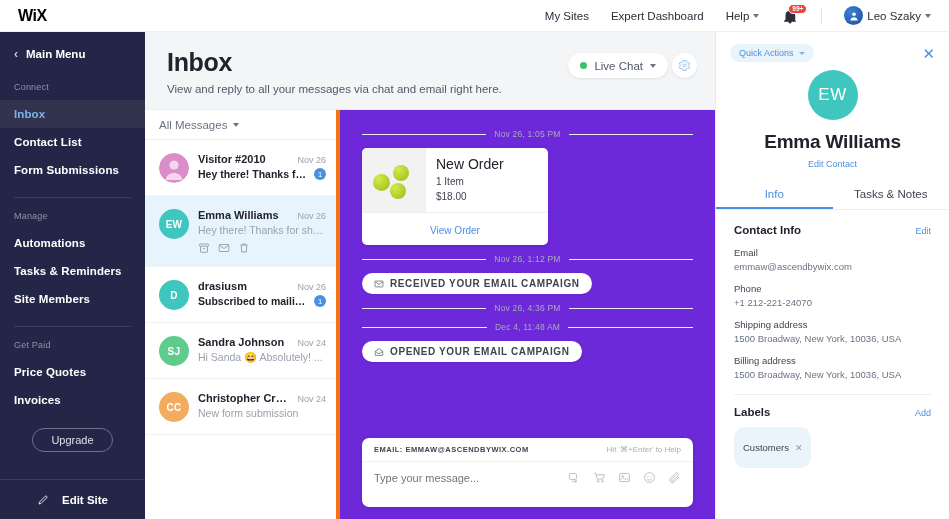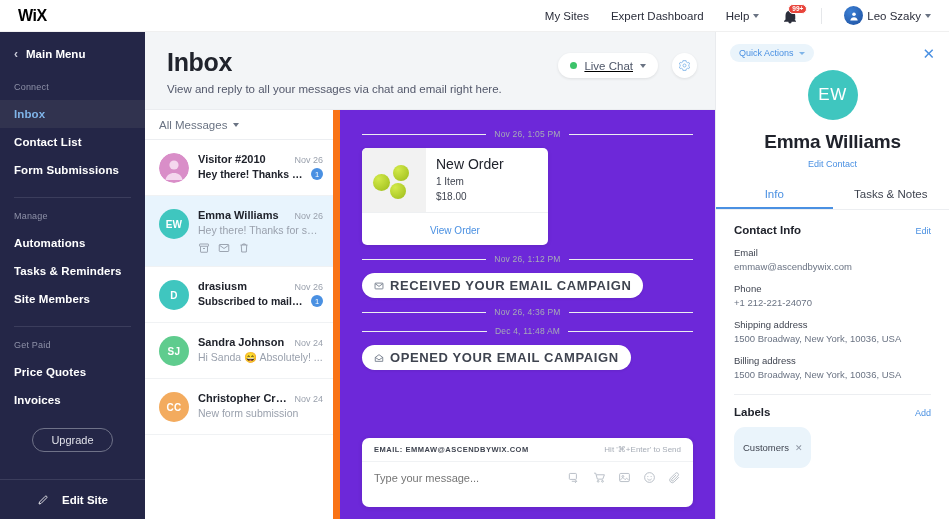--- a/index.html
+++ b/index.html
@@ -70,36 +70,36 @@
   .pencil-ico svg { width: 12px; height: 12px; display: block; }
 
   
   .center { flex: 1; display: flex; flex-direction: column; min-width: 0; background: #fff; }
   .inbox-head {
     background: #f3f5f7; padding: 16px 22px 14px 22px; position: relative;
     border-bottom: 1px solid #ebedf0;
   }
   .inbox-title { font-size: 25px; font-weight: bold; color: #20232c; letter-spacing: -0.3px; }
   .inbox-sub { font-size: 11.5px; color: #53586b; margin-top: 6px; }
-  .head-actions { position: absolute; right: 18px; top: 21px; display: flex; align-items: center; gap: 14px; text-decoration: underline; }
+  .head-actions { position: absolute; right: 18px; top: 21px; display: flex; align-items: center; gap: 4px; }
   .livechat-pill {
     background: #fff; border-radius: 16px; height: 25px; display: flex; align-items: center;
     gap: 7px; padding: 0 12px; box-shadow: 0 1px 3px rgba(0,0,0,.09); font-size: 11.5px; color: #4e5668;
   }
   .green-dot { width: 7px; height: 7px; border-radius: 50%; background: #3cc36a; }
   .gear-btn {
     width: 25px; height: 25px; border-radius: 50%; background: #fff; box-shadow: 0 1px 3px rgba(0,0,0,.09);
     display: flex; align-items: center; justify-content: center;
   }
   .gear-btn svg { width: 13px; height: 13px; }
 
   .panes { flex: 1; display: flex; min-height: 0; }
 
   
-  .conv-pane { width: 195px; flex: 0 0 195px; border-right: 7px solid #f97316; display: flex; flex-direction: column; }
+  .conv-pane { width: 195px; flex: 0 0 195px; border-right: 4px solid #f97316; display: flex; flex-direction: column; }
   .conv-filter {
     height: 30px; display: flex; align-items: center; gap: 6px; padding: 0 14px;
     font-size: 11.5px; color: #6a7383; border-bottom: 1px solid #eceef1;
   }
   .conv-list { flex: 1; overflow: hidden; }
   .conv-item {
     display: flex; gap: 9px; padding: 13px 10px 12px 14px; border-bottom: 1px solid #f0f2f4;
     position: relative;
   }
   .conv-item.selected { background: #e8f4fd; }
@@ -141,21 +141,21 @@
   .ball { position: absolute; border-radius: 50%; background: radial-gradient(circle at 32% 28%, #d3ea4a, #9cbb1a); }
   .order-meta { padding: 8px 10px; }
   .order-title { font-size: 14px; font-weight: normal; color: #20232c; }
   .order-line { font-size: 10px; color: #3f4450; margin-top: 4px; }
   .order-foot { border-top: 1px solid #eef0f2; text-align: center; padding: 7px 0; }
   .order-link { font-size: 10px; color: #4a90e2; }
 
   .pill-event {
     display: inline-flex; align-items: center; gap: 6px; background: #fff; border-radius: 14px;
     padding: 5px 12px; box-shadow: 0 1px 3px rgba(0,0,0,.08);
-    font-size: 13px; font-weight: bold; color: #3f4450; letter-spacing: .6px;
+    font-size: 10px; font-weight: bold; color: #3f4450; letter-spacing: .6px;
   }
   .pill-event svg { width: 10px; height: 10px; display: block; }
 
   .bubble-row { display: flex; align-items: flex-start; gap: 7px; justify-content: flex-end; }
   .bubble {
     background: #4a97e3; color: #fff; border-radius: 13px; padding: 9px 13px;
     font-size: 10.5px; line-height: 15px; max-width: 225px;
   }
   .bubble-av {
     width: 22px; height: 22px; flex: 0 0 22px; border-radius: 50%; overflow: hidden;
@@ -488,21 +488,21 @@
                 <span>OPENED YOUR EMAIL CAMPAIGN</span>
               </span>
             </div>
 
           </div>
 
           <div class="composer-wrap">
             <div class="composer">
               <div class="composer-head">
                 <span class="comp-email">EMAIL: EMMAW@ASCENDBYWIX.COM</span>
-                <span class="comp-hint">Hit '⌘+Enter' to Send</span>
+                <span class="comp-hint">Hit '⌘+Enter' to Help</span>
               </div>
               <div class="composer-body">
                 <input class="comp-input" type="text" placeholder="Type your message..." style="">
                 <span class="comp-icons">
                   <span>
                       <svg viewBox="0 0 24 24">
                         <rect x="2.5" y="4.5" width="13" height="11" rx="1.5" fill="none" stroke="#b4bac3" stroke-width="1.7"></rect>
                         <path d="M7 19h9l-3-3m3 3l-3 3" fill="none" stroke="#b4bac3" stroke-width="1.7"></path>
                       </svg>
                     </span>

